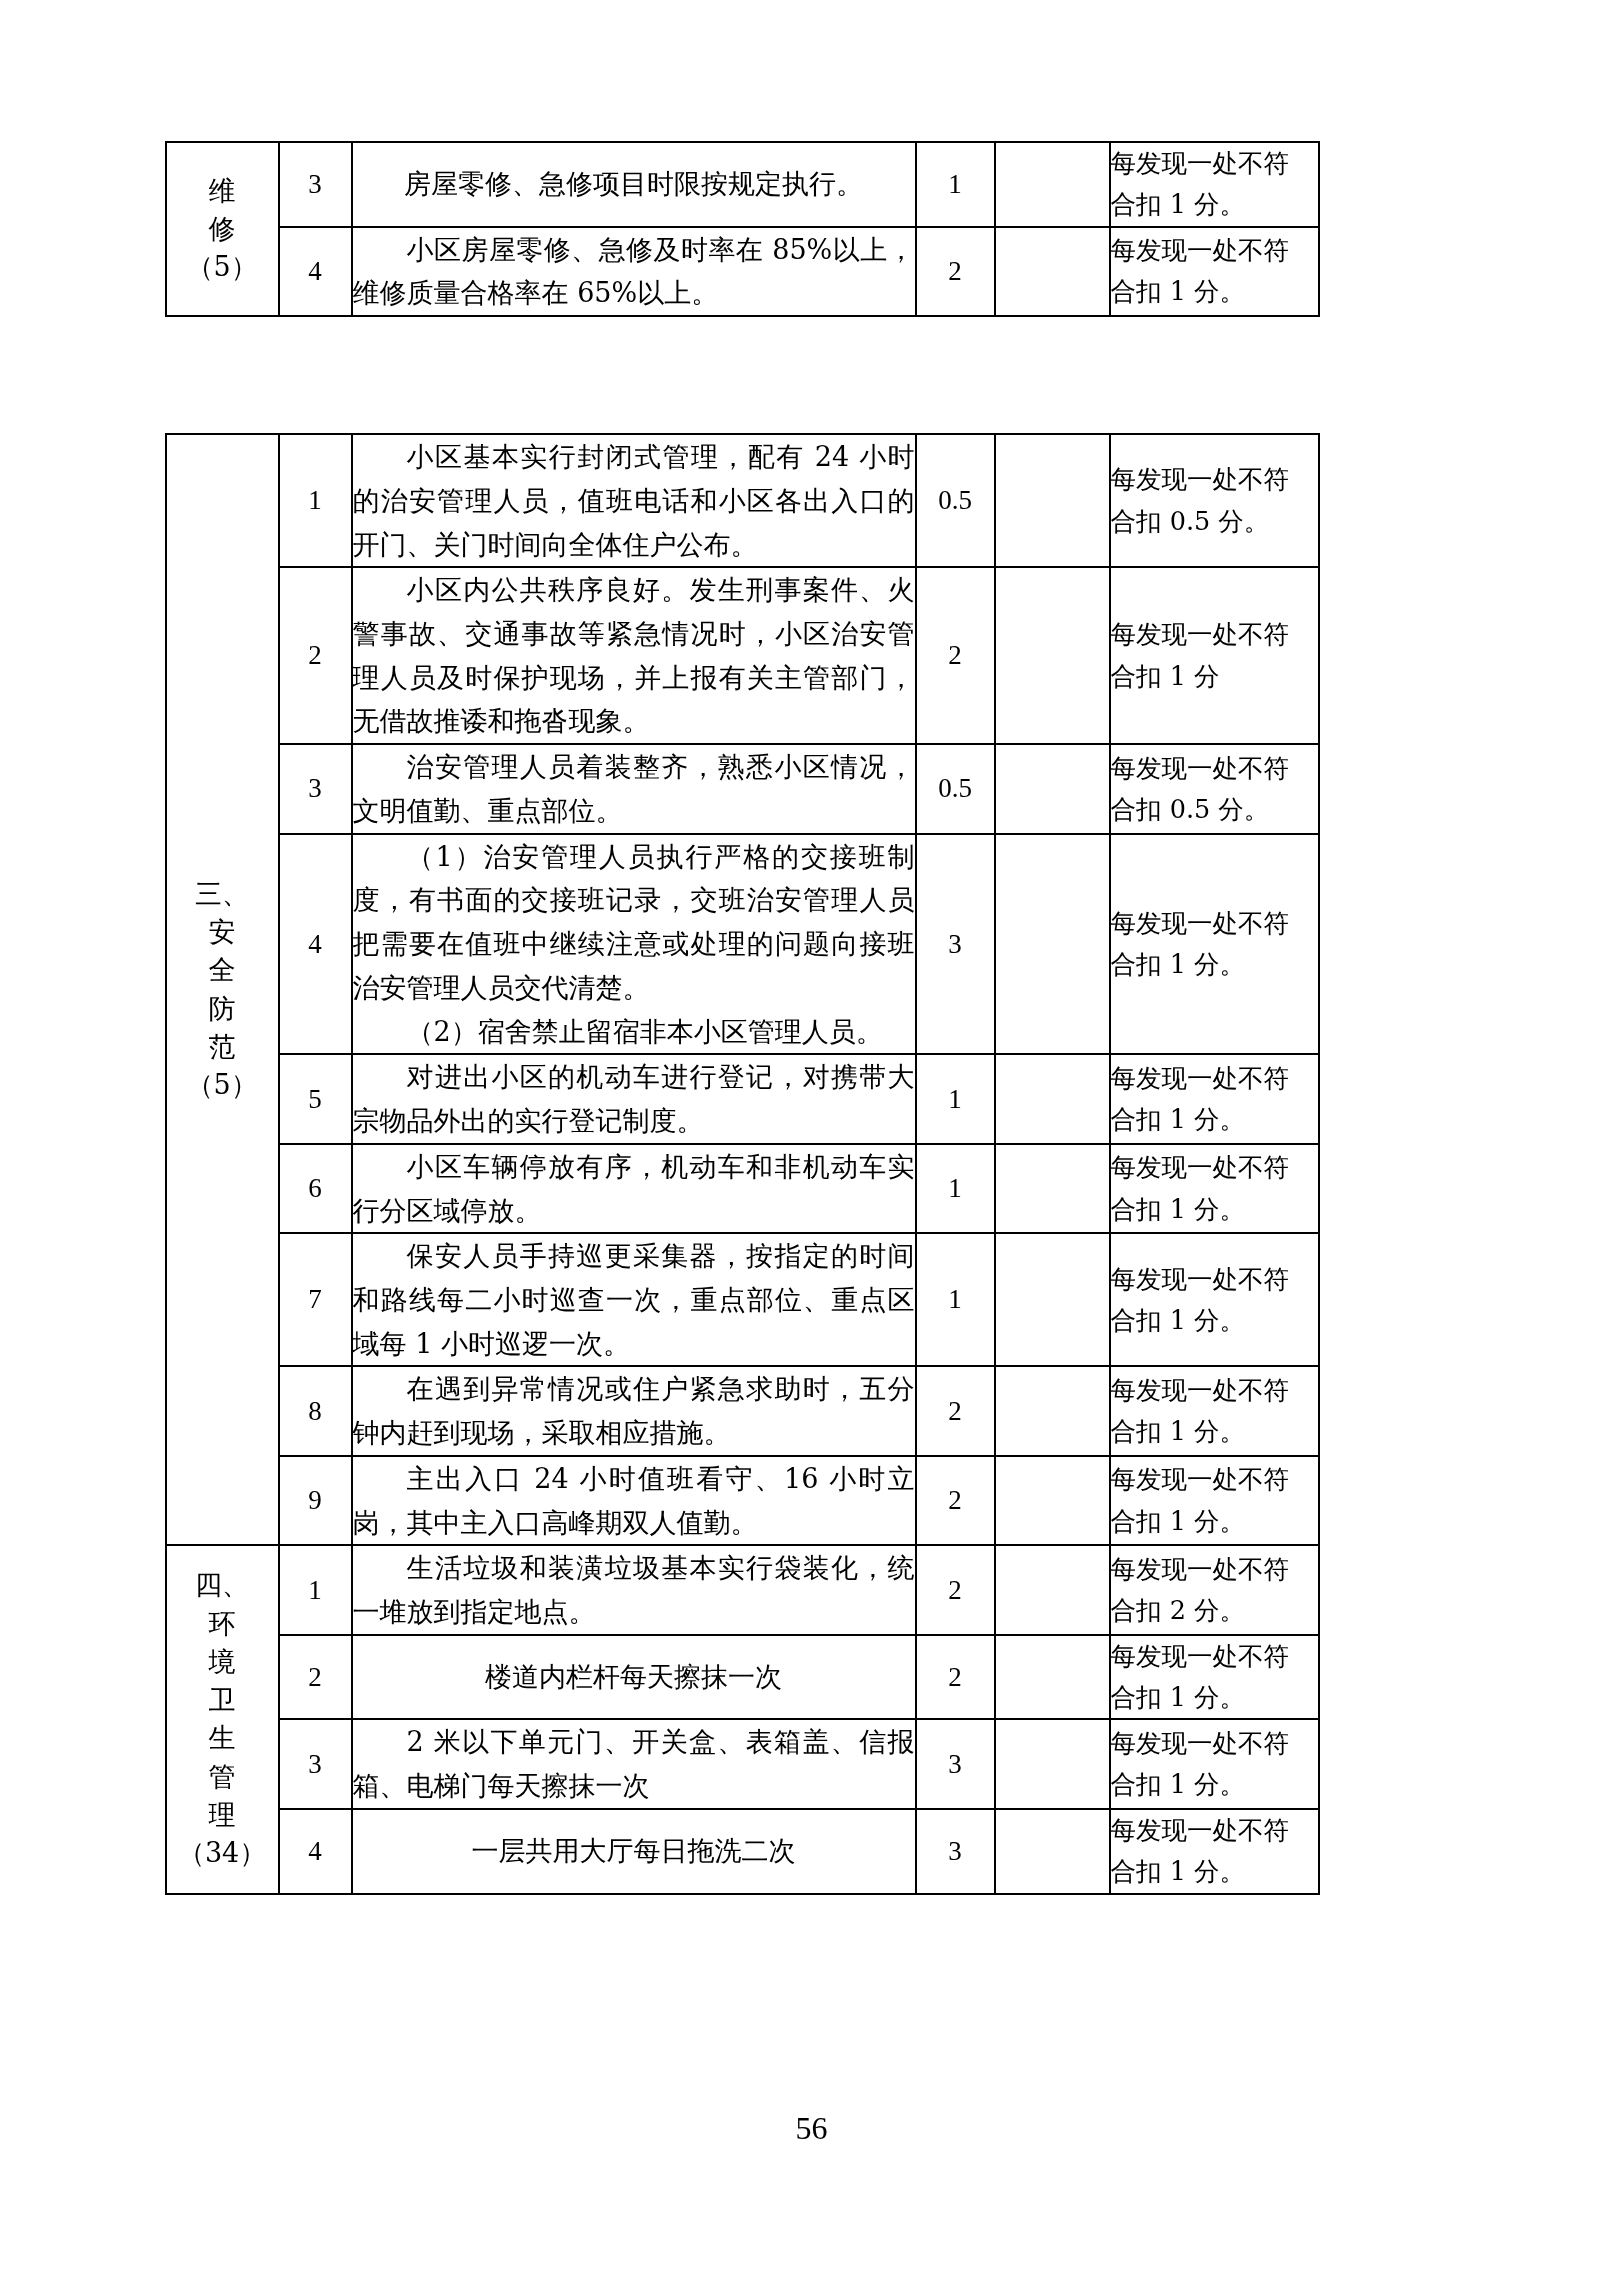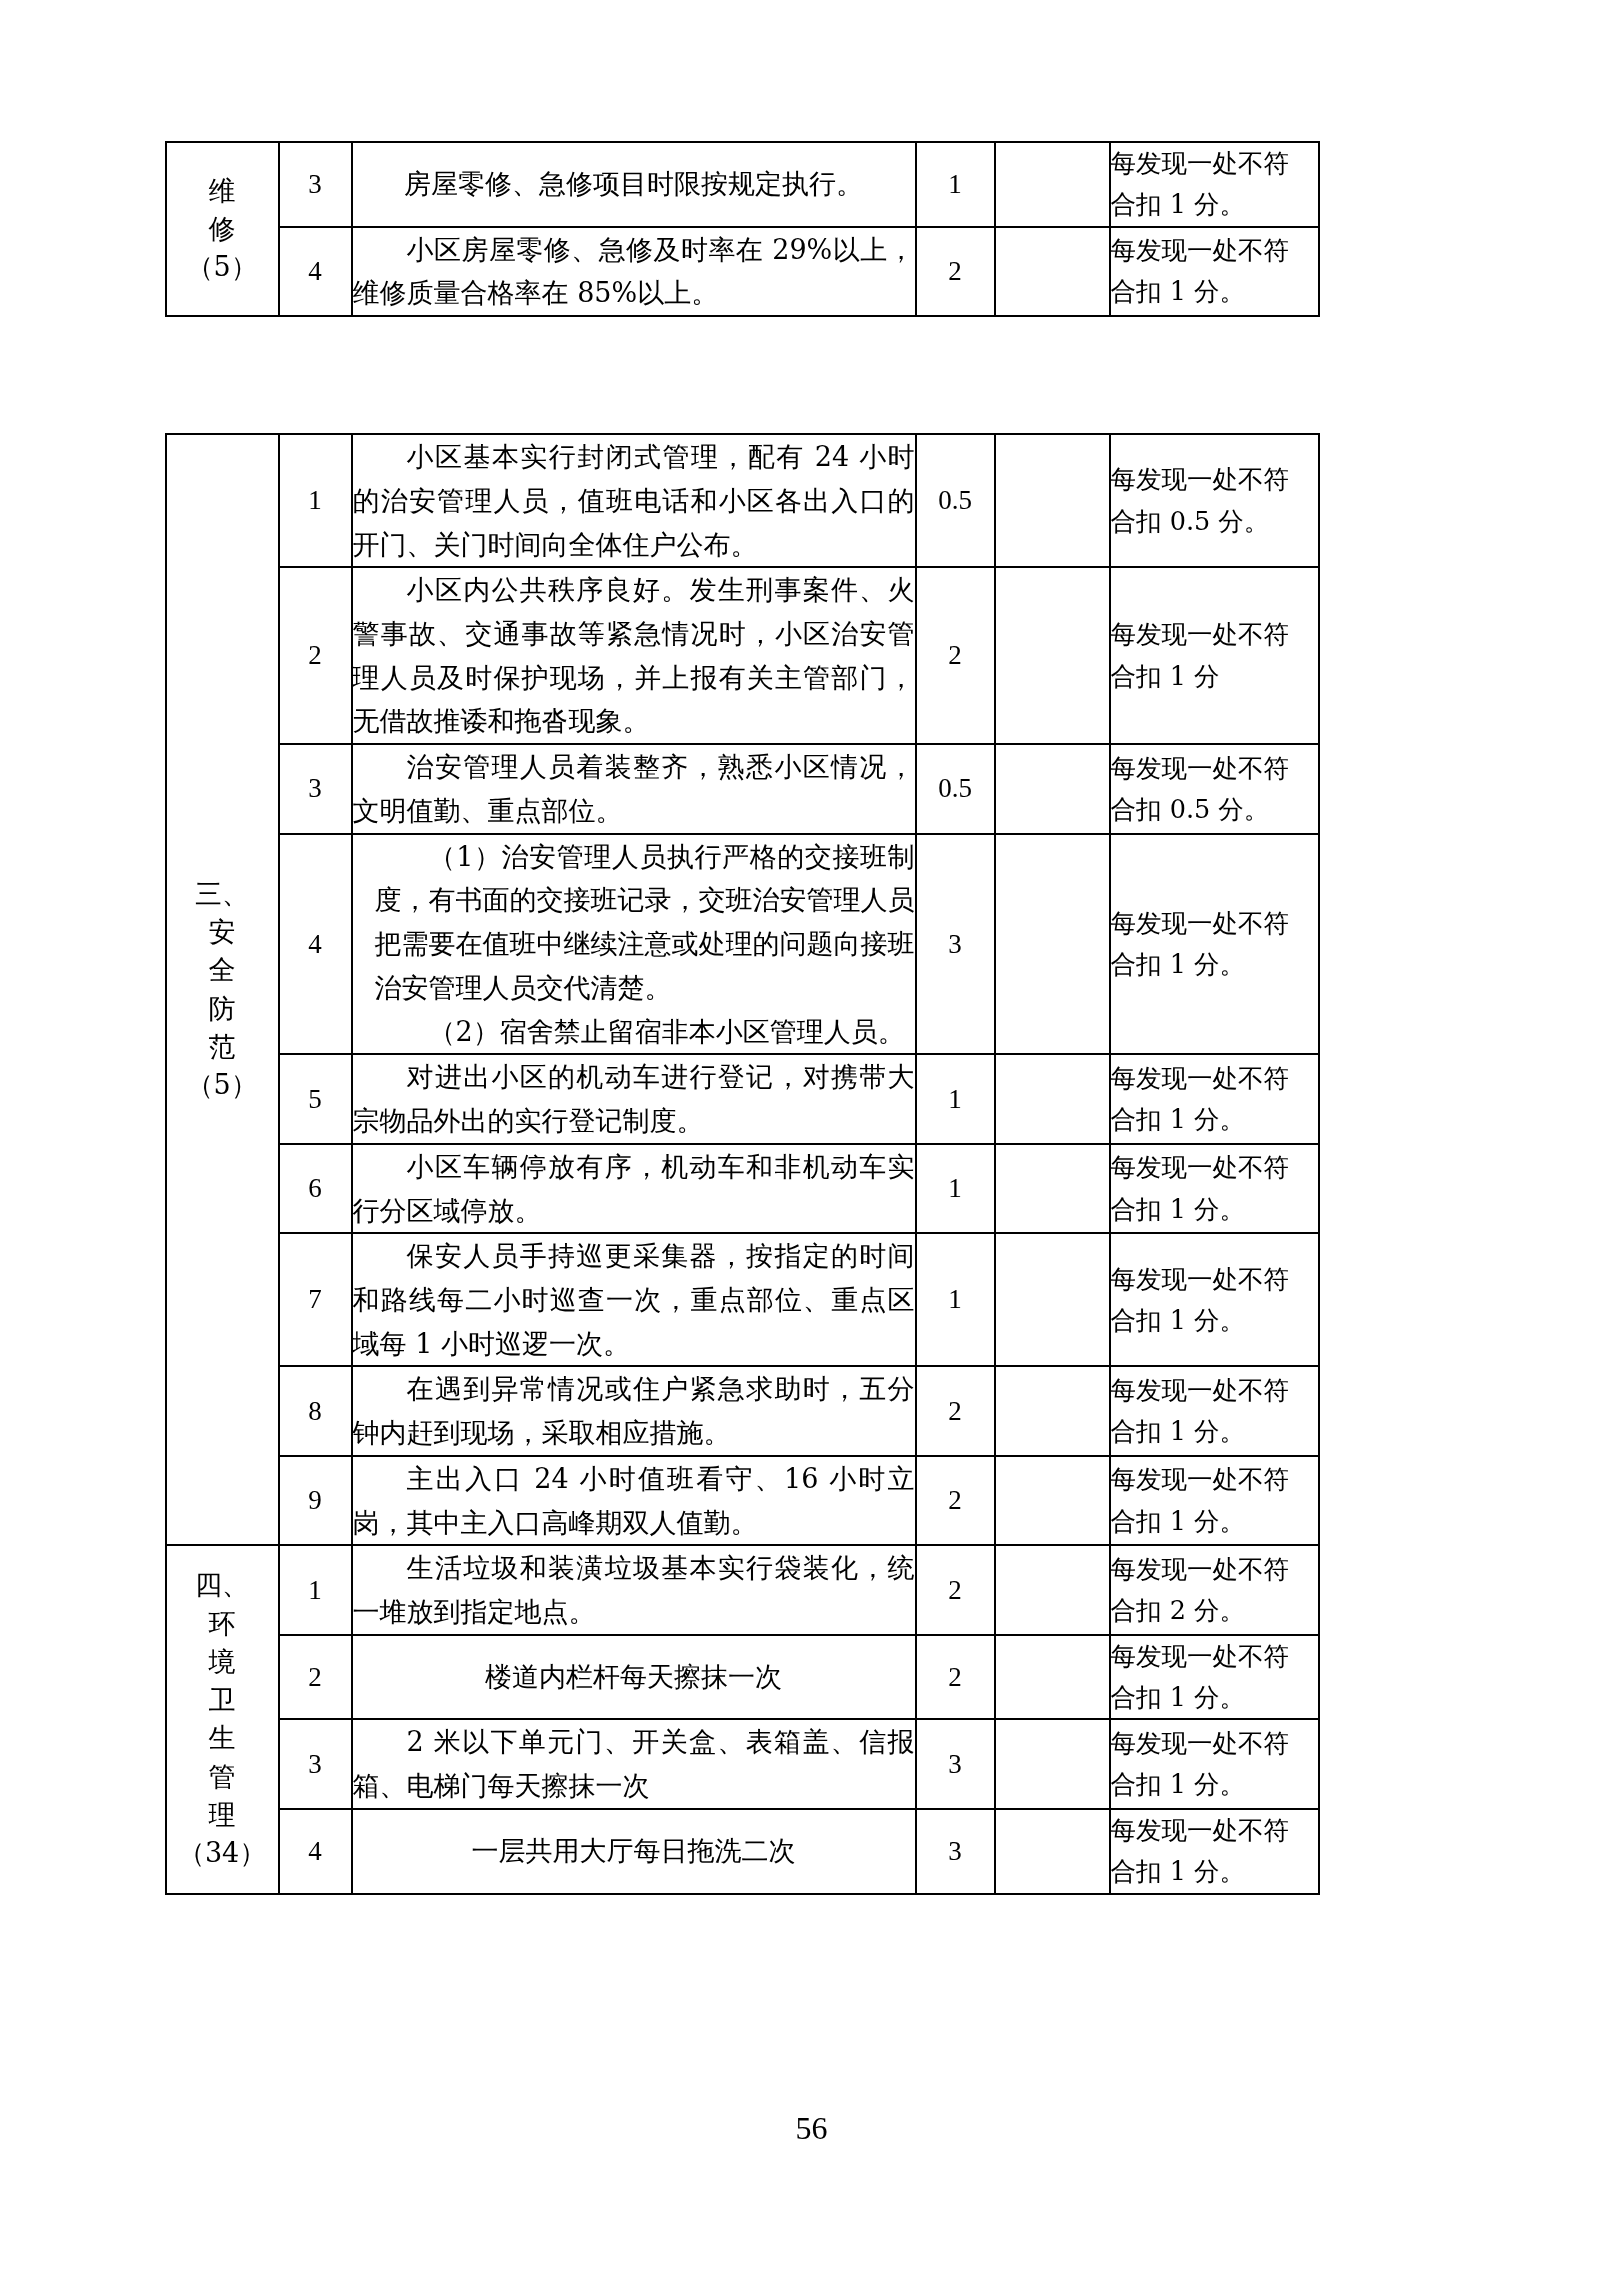--- a/index.html
+++ b/index.html
@@ -81,21 +81,20 @@
   .req.center {
     text-align: center;
     text-align-last: center;
     text-indent: 0;
   }
   .req p {
     margin: 0;
     text-indent: 54px;
     text-align: justify;
     text-align-last: left;
-    padding-left: 22px;
   }
   .score {
     font-size: 27px;
     text-align: center;
     font-family: "Liberation Serif", "DejaVu Serif", serif;
   }
   .blank { }
   .ded {
     font-size: 25.5px;
     line-height: 1.62;
@@ -146,21 +145,21 @@
           <td class="req center">房屋零修、急修项目时限按规定执行。</td>
           <td class="score">1</td>
           <td class="blank"></td>
           <td class="ded">
             <span class="l">每发现一处不符</span>
             <span class="l">合扣 1 分。</span>
           </td>
         </tr>
         <tr>
           <td class="no">4</td>
-          <td class="req">小区房屋零修、急修及时率在 29%以上，维修质量合格率在 85%以上。</td>
+          <td class="req">小区房屋零修、急修及时率在 85%以上，维修质量合格率在 65%以上。</td>
           <td class="score">2</td>
           <td class="blank"></td>
           <td class="ded">
             <span class="l">每发现一处不符</span>
             <span class="l">合扣 1 分。</span>
           </td>
         </tr>
       </tbody>
     </table>
 

